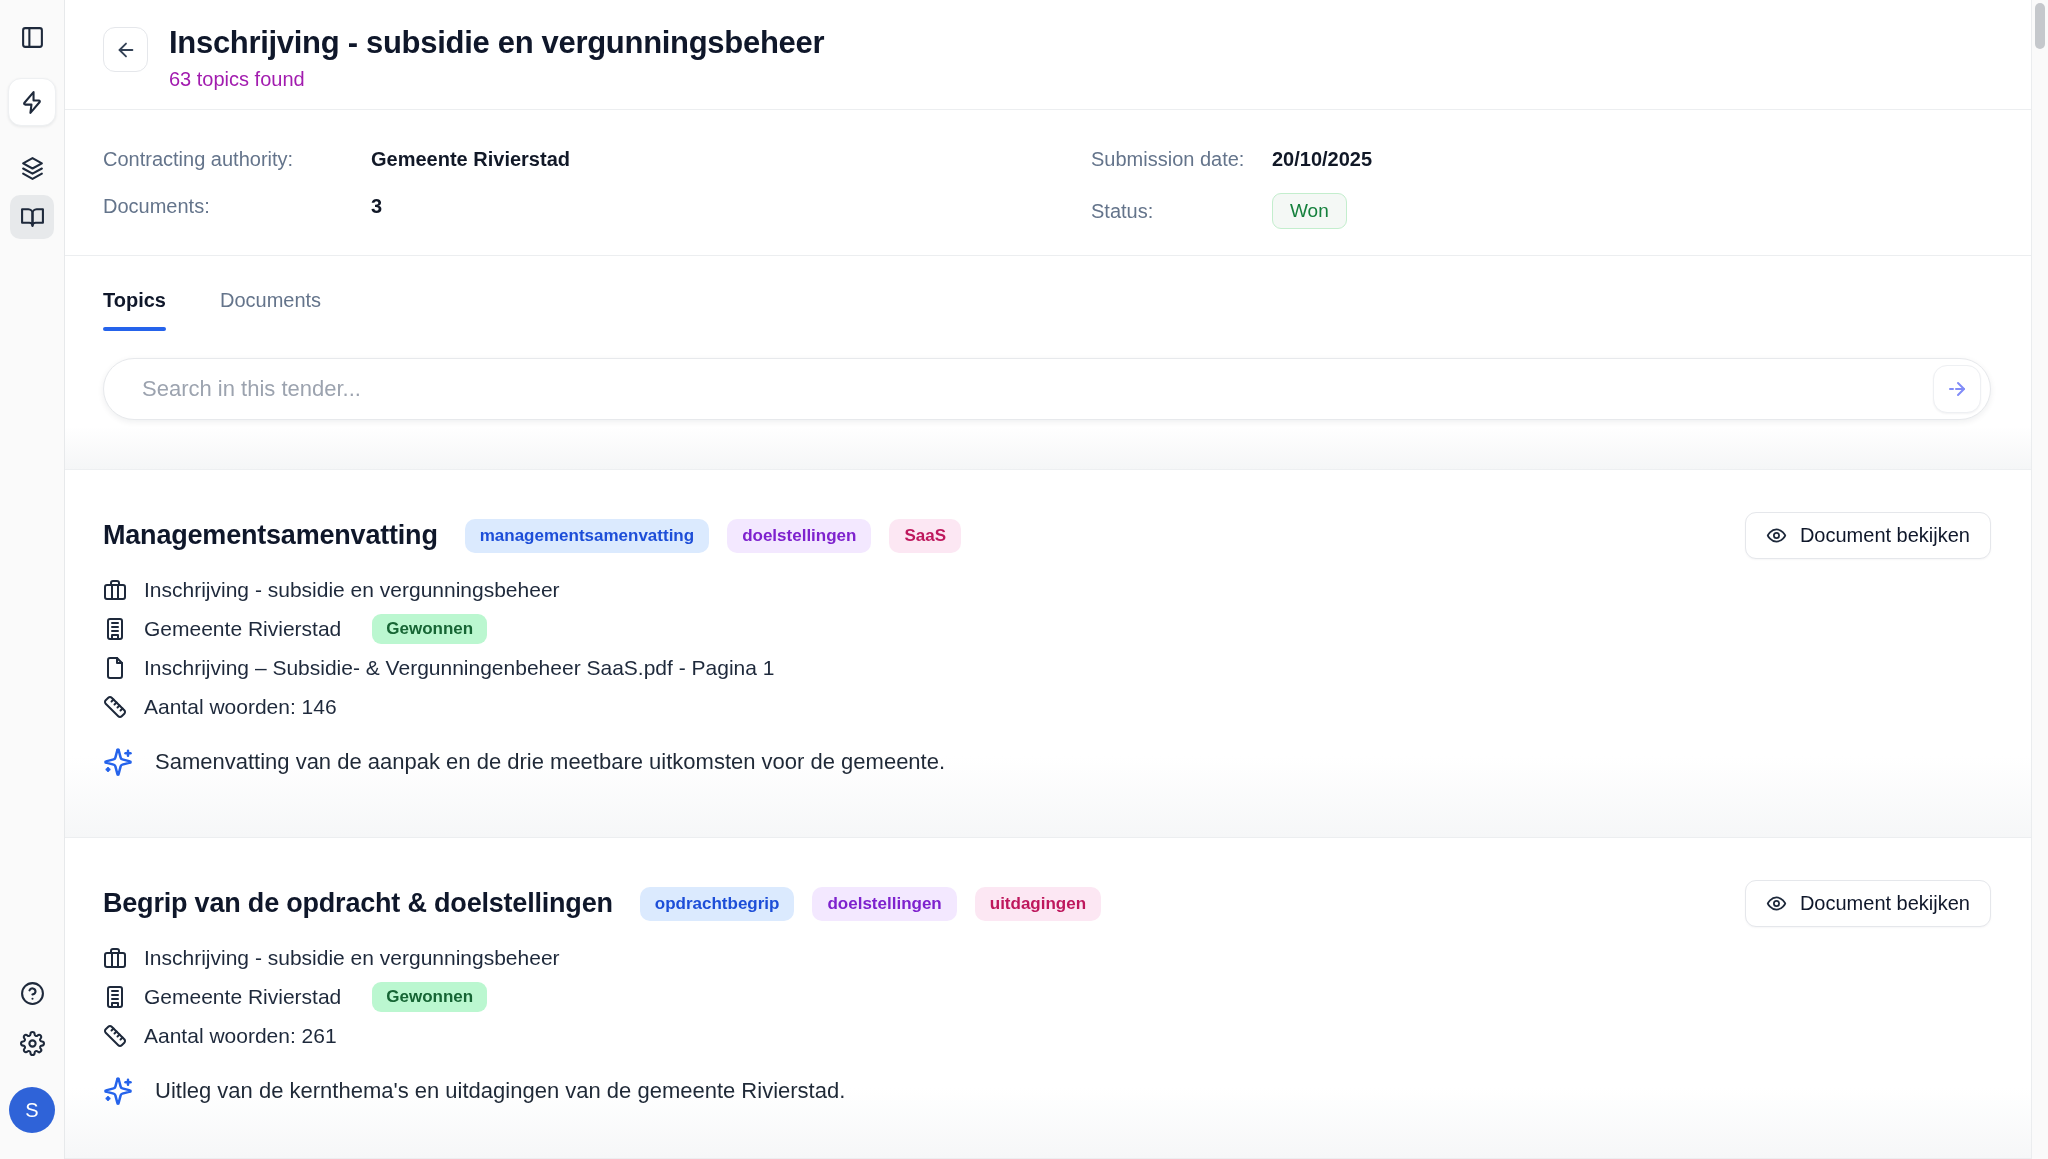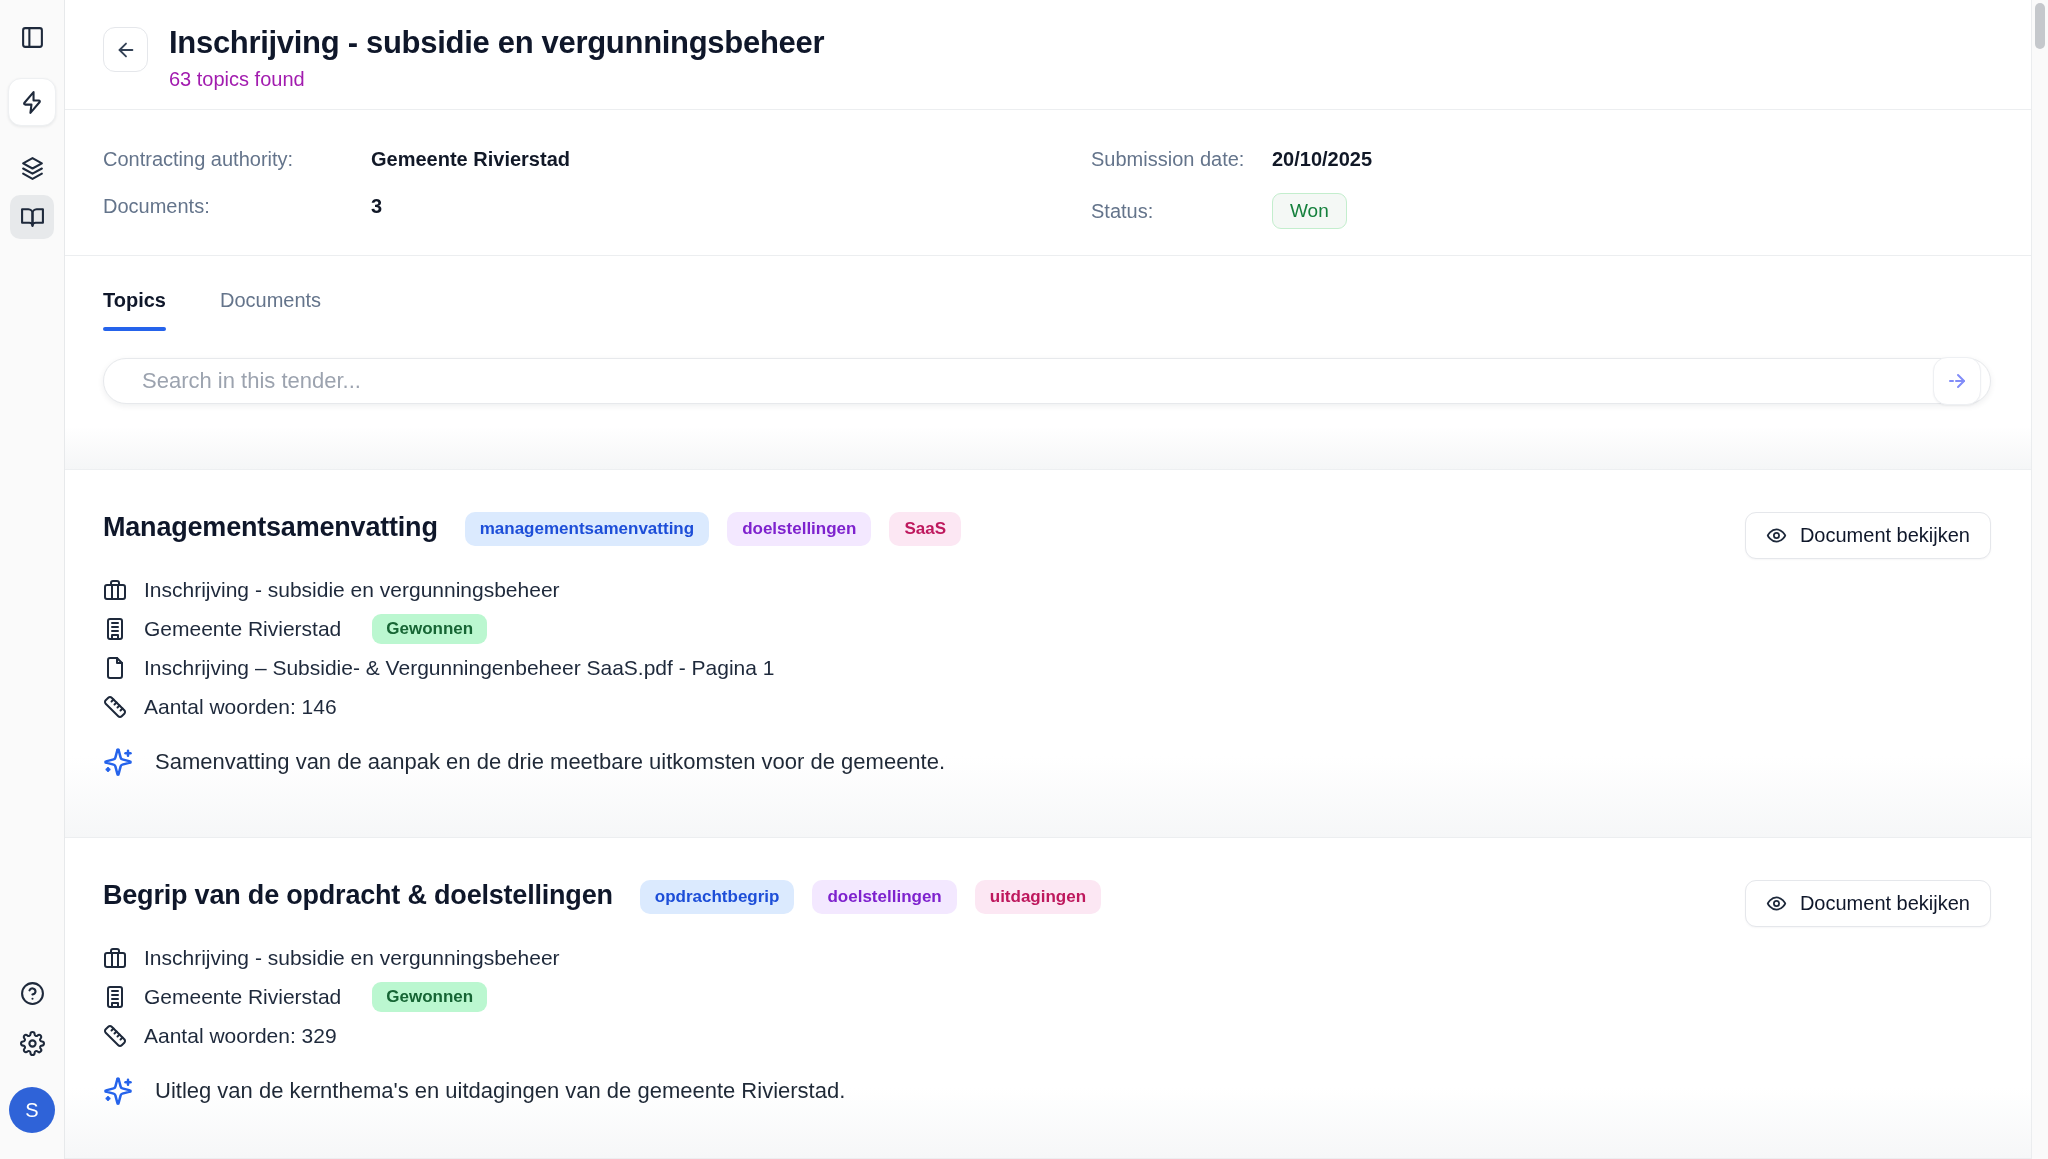--- a/index.html
+++ b/index.html
@@ -50,37 +50,37 @@
     background:#f4f8f5; border:1px solid #c3eecd; border-radius:9px; padding:6px 17px; }
 
   
   .toolbar { height:214px; flex:0 0 214px; padding:33px 40px 0 38px; border-bottom:1px solid #edeff1;
     background:linear-gradient(180deg,#ffffff 80%,#f5f6f7 100%); }
   .tabs { display:flex; gap:54px; }
   .tab { font-size:20px; color:#64748b; padding-bottom:19px; position:relative; cursor:pointer; }
   .tab.active { color:#0f172a; font-weight:700; }
   .tab.active::after { content:""; position:absolute; left:0; right:0; bottom:0; height:4px;
     border-radius:3px; background:#2563eb; }
-  .searchbar { margin-top:27px; height:46px; border:1px solid #e7e9ec; border-radius:31px; background:#fff;
+  .searchbar { margin-top:27px; height:62px; border:1px solid #e7e9ec; border-radius:31px; background:#fff;
     box-shadow:0 2px 6px rgba(15,23,42,.07); display:flex; align-items:center; padding:0 9px 0 38px; }
   .searchbar input { flex:1; border:none; outline:none; font-size:22px; color:#0f172a; background:transparent;
     font-family:"Liberation Sans", sans-serif; }
   .searchbar input::placeholder { color:#9ca3af; }
   .search-submit { width:48px; height:48px; flex:0 0 48px; border:1px solid #eef0f3; background:#fff;
     border-radius:14px; display:flex; align-items:center; justify-content:center; cursor:pointer;
     box-shadow:0 1px 2px rgba(15,23,42,.05); }
   .search-submit svg { width:24px; height:24px; stroke:#818cf8; stroke-width:2; fill:none;
     stroke-linecap:round; stroke-linejoin:round; }
 
   
   .card { padding:42px 40px 0 38px; border-bottom:1px solid #eceef0;
     background:linear-gradient(180deg,#ffffff 78%,#f6f7f8 100%); }
   .card.first { height:368px; flex:0 0 368px; }
   .card.second { flex:1; }
-  .card-head { display:flex; align-items:flex-start; }
+  .card-head { display:flex; align-items:center; }
   .card-title { font-size:27px; font-weight:700; color:#0f172a; letter-spacing:-.2px; }
   .tag-list { display:flex; gap:18px; margin-left:27px; }
   .tag { font-size:17px; font-weight:700; padding:7px 15px; border-radius:10px; white-space:nowrap; }
   .tag.blue   { background:#dbeafe; color:#1d4ed8; }
   .tag.purple { background:#f3e8ff; color:#7e22ce; }
   .tag.pink   { background:#fce7f3; color:#be185d; }
   .view-btn { margin-left:auto; display:flex; align-items:center; gap:13px; border:1px solid #e5e7eb;
     background:#fff; border-radius:11px; padding:11px 20px; font-size:20px; color:#0f172a; font-weight:500;
     cursor:pointer; box-shadow:0 1px 2px rgba(15,23,42,.04); white-space:nowrap; }
   .view-btn svg { width:21px; height:21px; stroke:#1e293b; stroke-width:2; fill:none;
@@ -307,21 +307,21 @@
           <span class="gewonnen-badge">Gewonnen</span>
         </div>
         <div class="meta-row">
           <svg viewBox="0 0 24 24">
               <path d="M21.3 15.3a2.4 2.4 0 0 1 0 3.4l-2.6 2.6a2.4 2.4 0 0 1-3.4 0L2.7 8.7a2.4 2.4 0 0 1 0-3.4l2.6-2.6a2.4 2.4 0 0 1 3.4 0Z"></path>
               <path d="m14.5 12.5 2-2"></path>
               <path d="m11.5 9.5 2-2"></path>
               <path d="m8.5 6.5 2-2"></path>
               <path d="m17.5 15.5 2-2"></path>
             </svg>
-          <span>Aantal woorden: 329</span>
+          <span>Aantal woorden: 261</span>
         </div>
       </div>
       <div class="summary-row">
         <svg viewBox="0 0 24 24">
             <path d="M9.9 15.5a2 2 0 0 0-1.4-1.4L2.4 12.5a.5.5 0 0 1 0-1L8.5 9.9a2 2 0 0 0 1.4-1.4l1.6-6.1a.5.5 0 0 1 1 0l1.6 6.1a2 2 0 0 0 1.4 1.4l6.1 1.6a.5.5 0 0 1 0 1l-6.1 1.6a2 2 0 0 0-1.4 1.4l-1.6 6.1a.5.5 0 0 1-1 0z"></path>
             <path d="M20 3v4"></path>
             <path d="M22 5h-4"></path>
             <path d="M4 17v2"></path>
             <path d="M5 18H3"></path>
           </svg>

